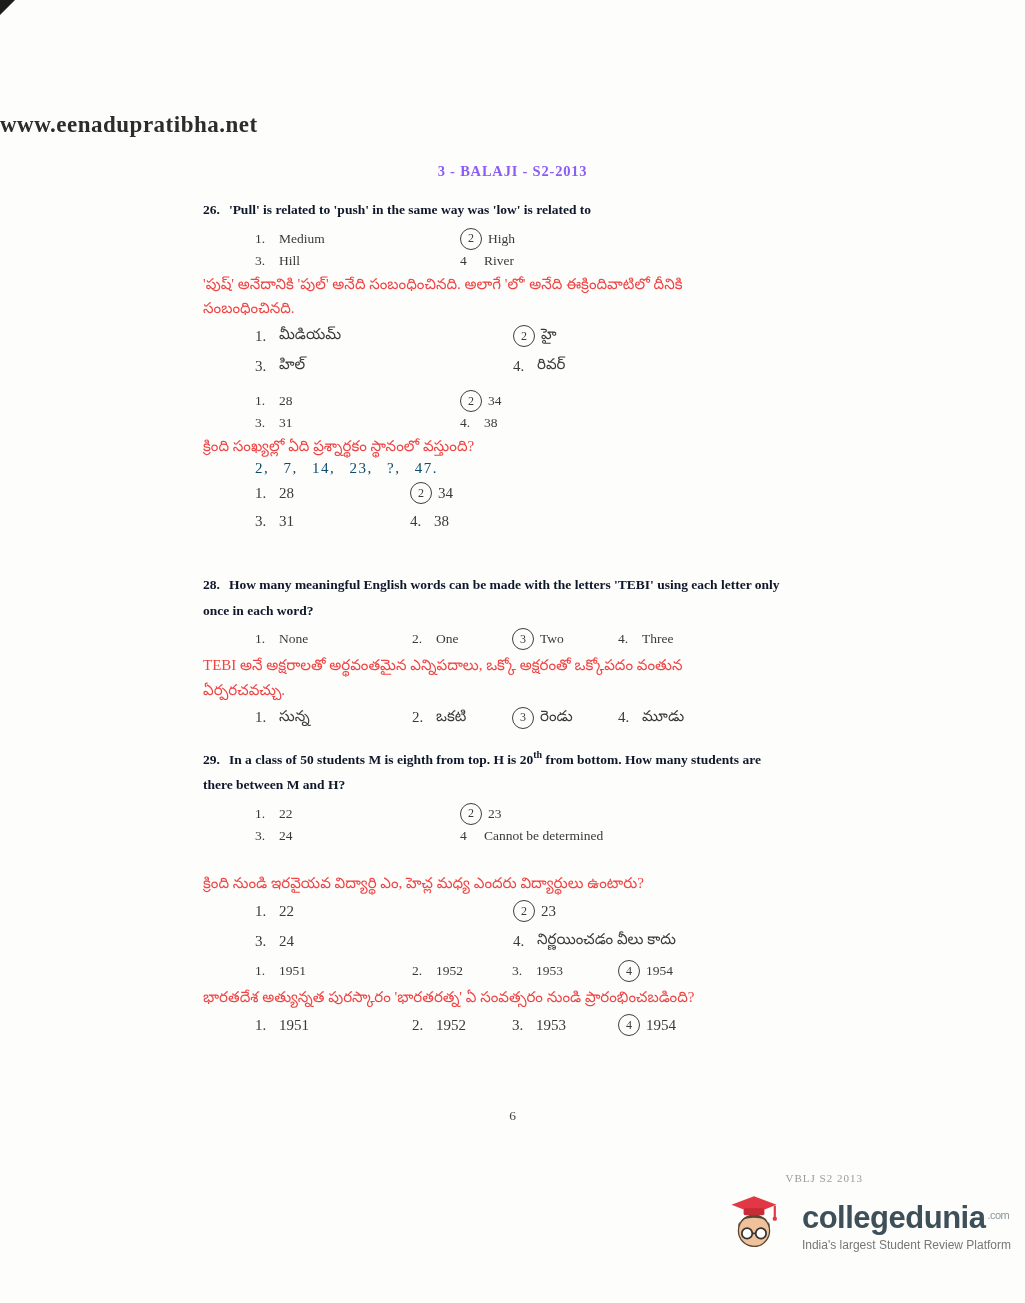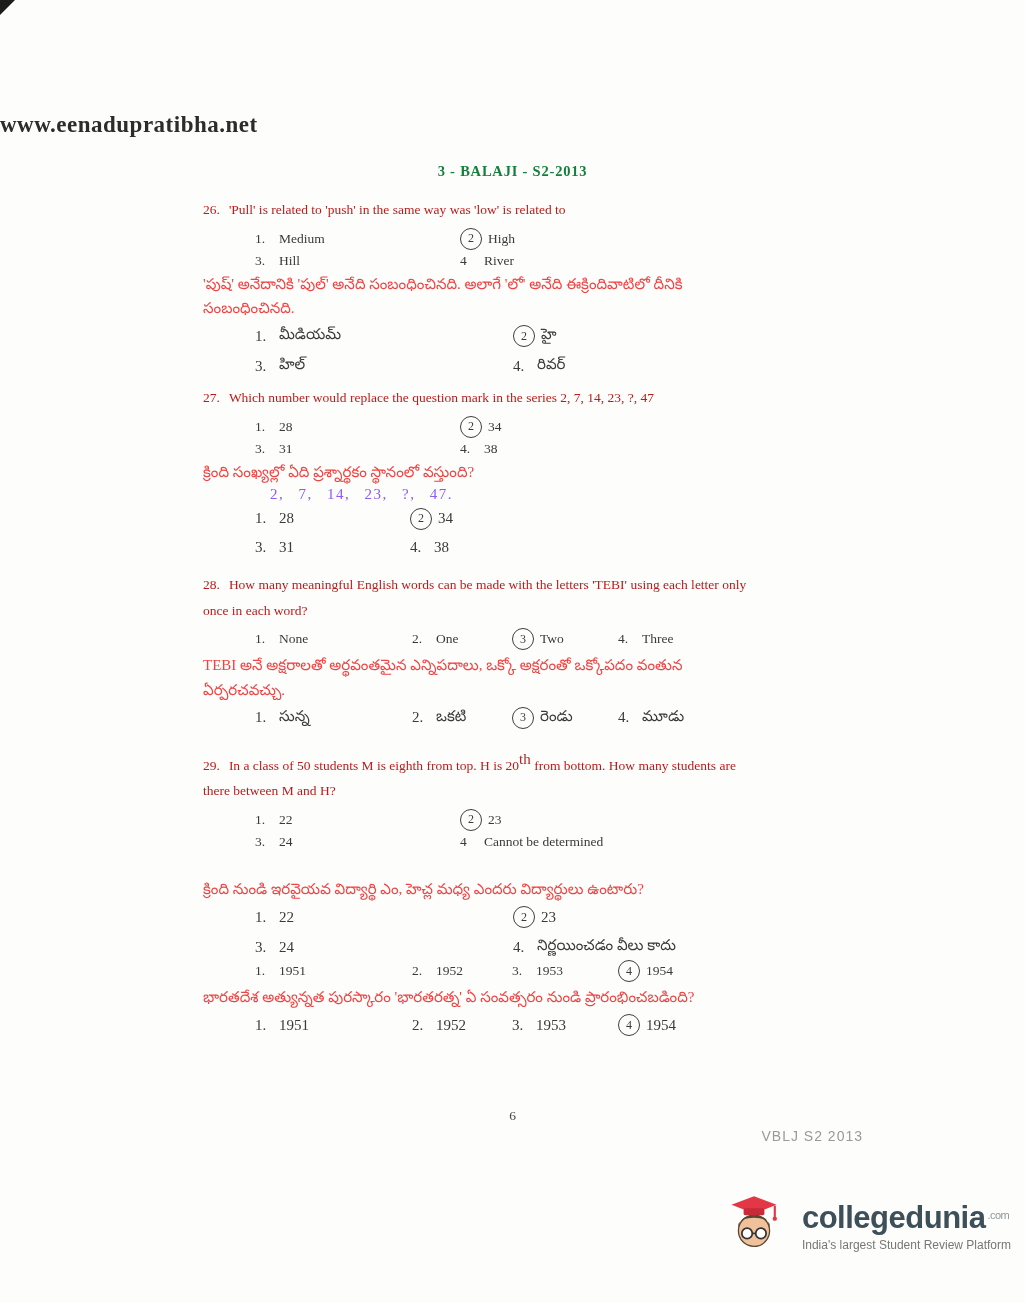--- a/index.html
+++ b/index.html
@@ -3,44 +3,44 @@
 <meta charset="utf-8">
 <style>
   html,body{margin:0;padding:0;background:#ffffff;}
   .page{position:relative;width:1025px;height:1303px;background:#fdfdfb;overflow:hidden;
         font-family:"Liberation Serif","DejaVu Serif",serif;color:#3a3a3a;}
   .corner-mark{position:absolute;top:0;left:0;width:0;height:0;
         border-top:15px solid #1c1c1c;border-right:15px solid transparent;}
   .header-url{position:absolute;top:112px;left:0;width:100%;
         font-size:23px;font-weight:bold;color:#2c2c2c;letter-spacing:.5px;}
   .exam-title{position:absolute;top:163px;left:0;width:100%;text-align:center;
-        font-size:14.5px;font-weight:bold;letter-spacing:.8px;color:#15803d;}
+        font-size:14.5px;font-weight:bold;letter-spacing:.8px;color:#8b5cf6;}
   .question{position:absolute;left:203px;width:648px;}
   .q26{top:197px}.q27{top:385px}.q28{top:572px}.q29{top:745px}.q30{top:955px}
-  .q-en{font-size:13.5px;line-height:1.9;color:#b91c1c;margin:0;}
+  .q-en{font-size:13.5px;line-height:1.9;color:#0f172a;margin:0;font-weight:bold;}
   .q-num{margin-right:9px;}
   .q-te{font-size:15px;line-height:1.62;color:#ef4444;margin:3px 0 0 0;}
-  .series{margin:2px 0 0 67px;font-size:15px;letter-spacing:1.5px;word-spacing:9px;color:#8b5cf6;}
+  .series{margin:2px 0 0 52px;font-size:15px;letter-spacing:1.5px;word-spacing:9px;color:#0c4a6e;}
   .opts{margin-left:52px;}
   .grid{display:grid;row-gap:3px;margin-top:5px;}
   .g-en{grid-template-columns:205px 1fr;}
   .g-te{grid-template-columns:258px 1fr;row-gap:9px;}
   .g-te-n{grid-template-columns:155px 1fr;row-gap:9px;}
   .row4{display:flex;margin-top:5px;align-items:center;}
   .c1{width:157px}.c2{width:100px}.c3{width:106px}
   .opt{display:flex;align-items:center;font-size:13.5px;color:#3a3a3a;}
   .opt-te{font-size:15px;}
   .lbl{min-width:24px;display:inline-flex;align-items:center;}
   .circ{min-width:0;width:20px;height:20px;border:1.4px solid #3f3f3f;border-radius:50%;
         justify-content:center;font-size:12px;margin-right:6px;flex:none;}
-  sup{font-size:15px;}
+  sup{font-size:10px;}
   .page-number{position:absolute;top:1108px;left:0;width:100%;text-align:center;
         font-size:13.5px;color:#444;}
-  .footer-code{position:absolute;top:1128px;right:162px;font-size:14px;color:#9a9a9a;
-        letter-spacing:1px;font-family:Liberation Sans, sans-serif;}
+  .footer-code{position:absolute;top:1172px;right:162px;font-size:11px;color:#9a9a9a;
+        letter-spacing:1px;font-family:Liberation Serif, serif;}
   .logo{position:absolute;top:1192px;right:14px;display:flex;align-items:flex-start;gap:22px;}
   .logo-text-wrap{padding-top:10px;}
   .logo-name{font-family:"Liberation Sans","DejaVu Sans",sans-serif;font-size:31px;
         font-weight:bold;color:#3d4f58;letter-spacing:-.5px;line-height:1.05;}
   .logo-domain{font-size:11px;color:#8b979e;font-weight:normal;vertical-align:9px;margin-left:2px;}
   .logo-tagline{font-family:"Liberation Sans","DejaVu Sans",sans-serif;font-size:12px;
         color:#777;margin-top:3px;}
 </style>
 </head>
 <body>
@@ -86,21 +86,20 @@
           <span>హిల్</span>
         </div>
       <div class="opt opt-te">
           <span class="lbl">4.</span>
           <span>రివర్</span>
         </div>
     </div>
   </div>
 
   <div class="question q27">
-    <p class="q-en"><span class="q-num">27.</span><span>Which number would replace the question mark in the series 2, 7, 14, 23, ?,  47</span></p>
     <div class="opts grid g-en">
       <div class="opt">
           <span class="lbl">1.</span>
           <span>28</span>
         </div>
       <div class="opt">
           <span class="lbl circ">2</span>
           <span>34</span>
         </div>
       <div class="opt">

